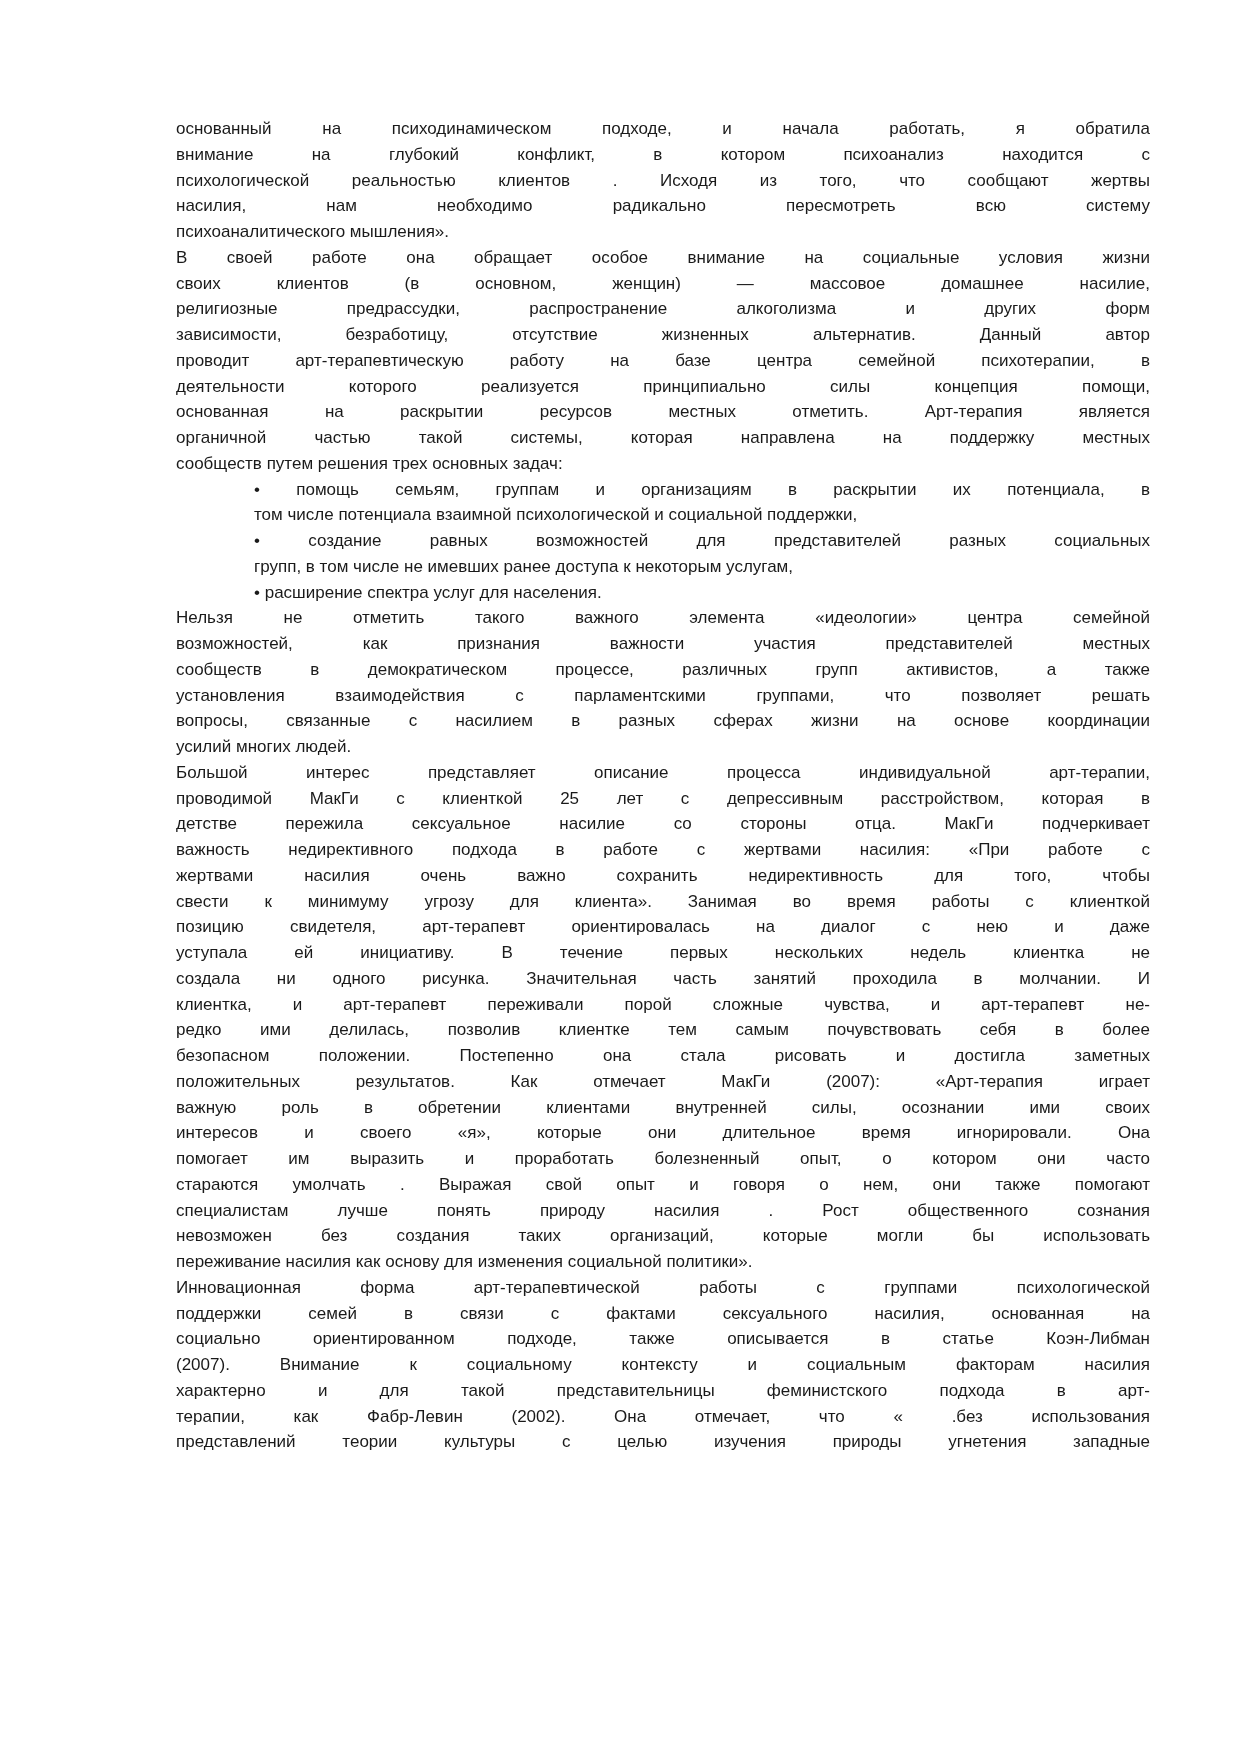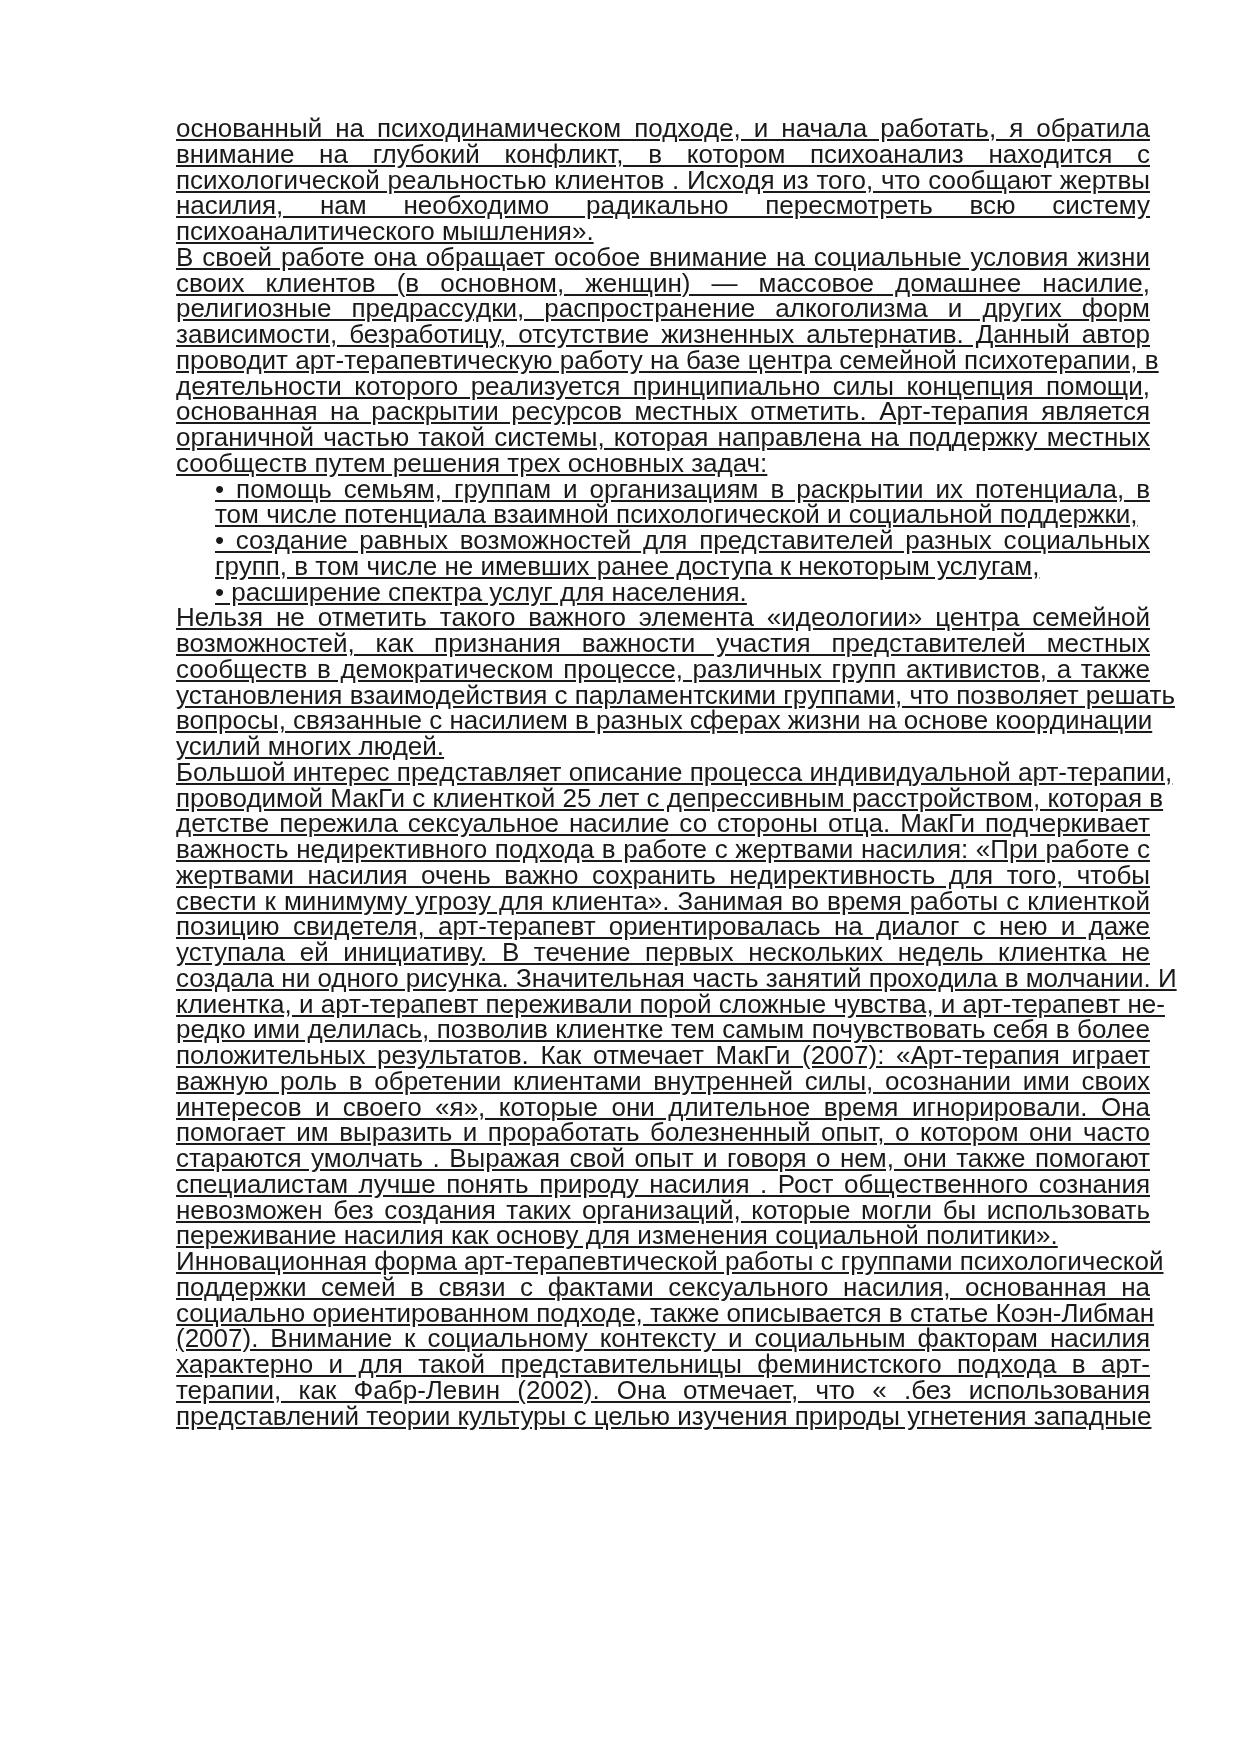--- a/index.html
+++ b/index.html
@@ -1,28 +1,28 @@
 <!DOCTYPE html>
 <html><head>
 <meta charset="utf-8">
 <style>
   html, body { margin: 0; padding: 0; background: #ffffff; }
   body { width: 1241px; height: 1753px; position: relative; overflow: hidden; }
   .page {
     position: absolute; left: 176px; top: 116px; width: 974px;
     font-family: "Liberation Sans", sans-serif;
-    font-size: 26px; color: #1a1a1a; text-decoration: underline;
+    font-size: 17px; color: #1a1a1a;
   }
   .line {
     height: 25.75px; line-height: 25.75px;
     white-space: nowrap; overflow: visible;
     text-align: justify; text-align-last: justify;
   }
   .line.last { text-align-last: left; }
-  .line.indent { margin-left: 39px; }
+  .line.indent { margin-left: 78px; }
   .para { }
 </style>
 </head>
 <body>
 
 <div class="page">
 
   <div class="para">
     <div class="line">основанный на психодинамическом подходе, и начала работать, я обратила</div>
     <div class="line">внимание на глубокий конфликт, в котором психоанализ находится с</div>
@@ -69,20 +69,21 @@
     <div class="line">проводимой МакГи с клиенткой 25 лет с депрессивным расстройством, которая в</div>
     <div class="line">детстве пережила сексуальное насилие со стороны отца. МакГи подчеркивает</div>
     <div class="line">важность недирективного подхода в работе с жертвами насилия: «При работе с</div>
     <div class="line">жертвами насилия очень важно сохранить недирективность для того, чтобы</div>
     <div class="line">свести к минимуму угрозу для клиента». Занимая во время работы с клиенткой</div>
     <div class="line">позицию свидетеля, арт-терапевт ориентировалась на диалог с нею и даже</div>
     <div class="line">уступала ей инициативу. В течение первых нескольких недель клиентка не</div>
     <div class="line">создала ни одного рисунка. Значительная часть занятий проходила в молчании. И</div>
     <div class="line">клиентка, и арт-терапевт переживали порой сложные чувства, и арт-терапевт не-</div>
     <div class="line">редко ими делилась, позволив клиентке тем самым почувствовать себя в более</div>
+    <div class="line">безопасном положении. Постепенно она стала рисовать и достигла заметных</div>
     <div class="line">положительных результатов. Как отмечает МакГи (2007): «Арт-терапия играет</div>
     <div class="line">важную роль в обретении клиентами внутренней силы, осознании ими своих</div>
     <div class="line">интересов и своего «я», которые они длительное время игнорировали. Она</div>
     <div class="line">помогает им выразить и проработать болезненный опыт, о котором они часто</div>
     <div class="line">стараются умолчать  . Выражая свой опыт и говоря о нем, они также помогают</div>
     <div class="line">специалистам лучше понять природу насилия  . Рост общественного сознания</div>
     <div class="line">невозможен без создания таких организаций, которые могли бы использовать</div>
     <div class="line last">переживание насилия как основу для изменения социальной политики».</div>
   </div>
 

